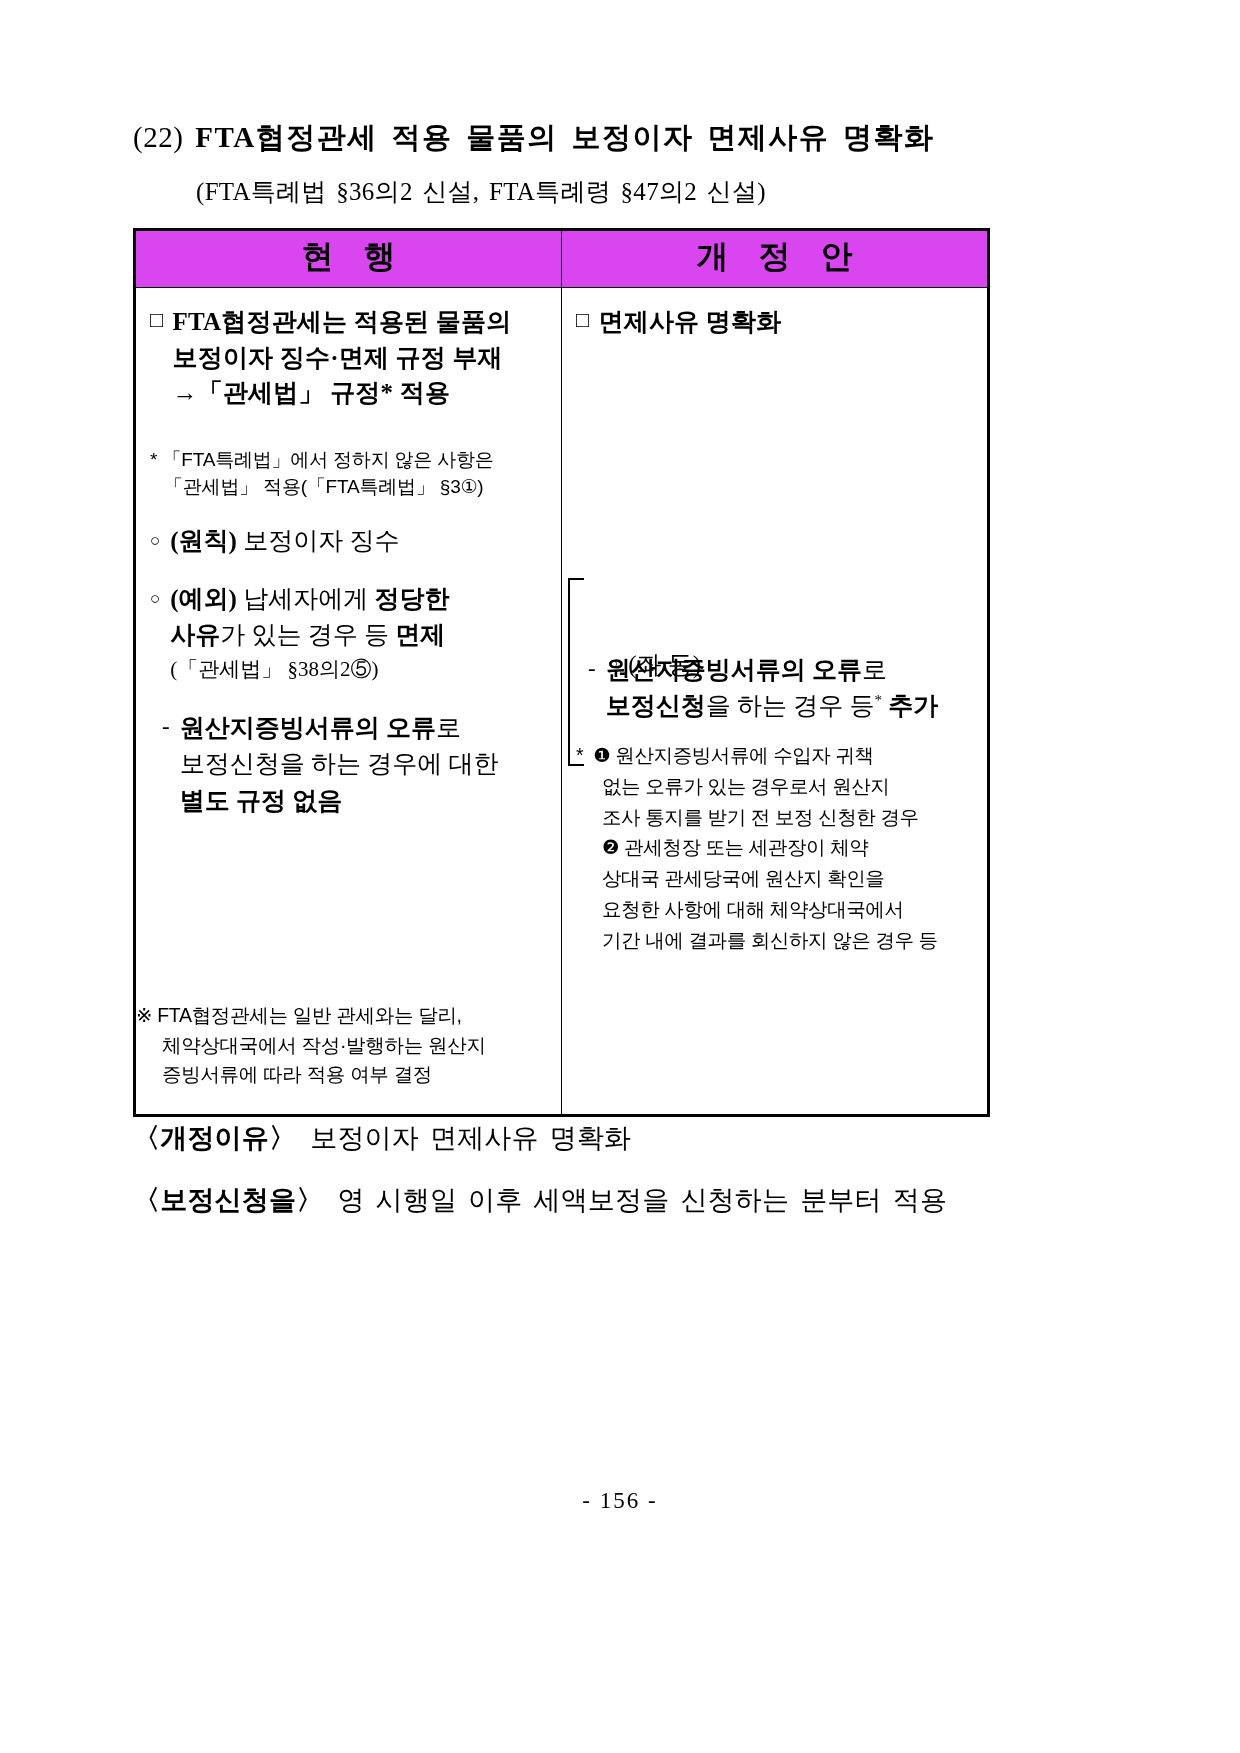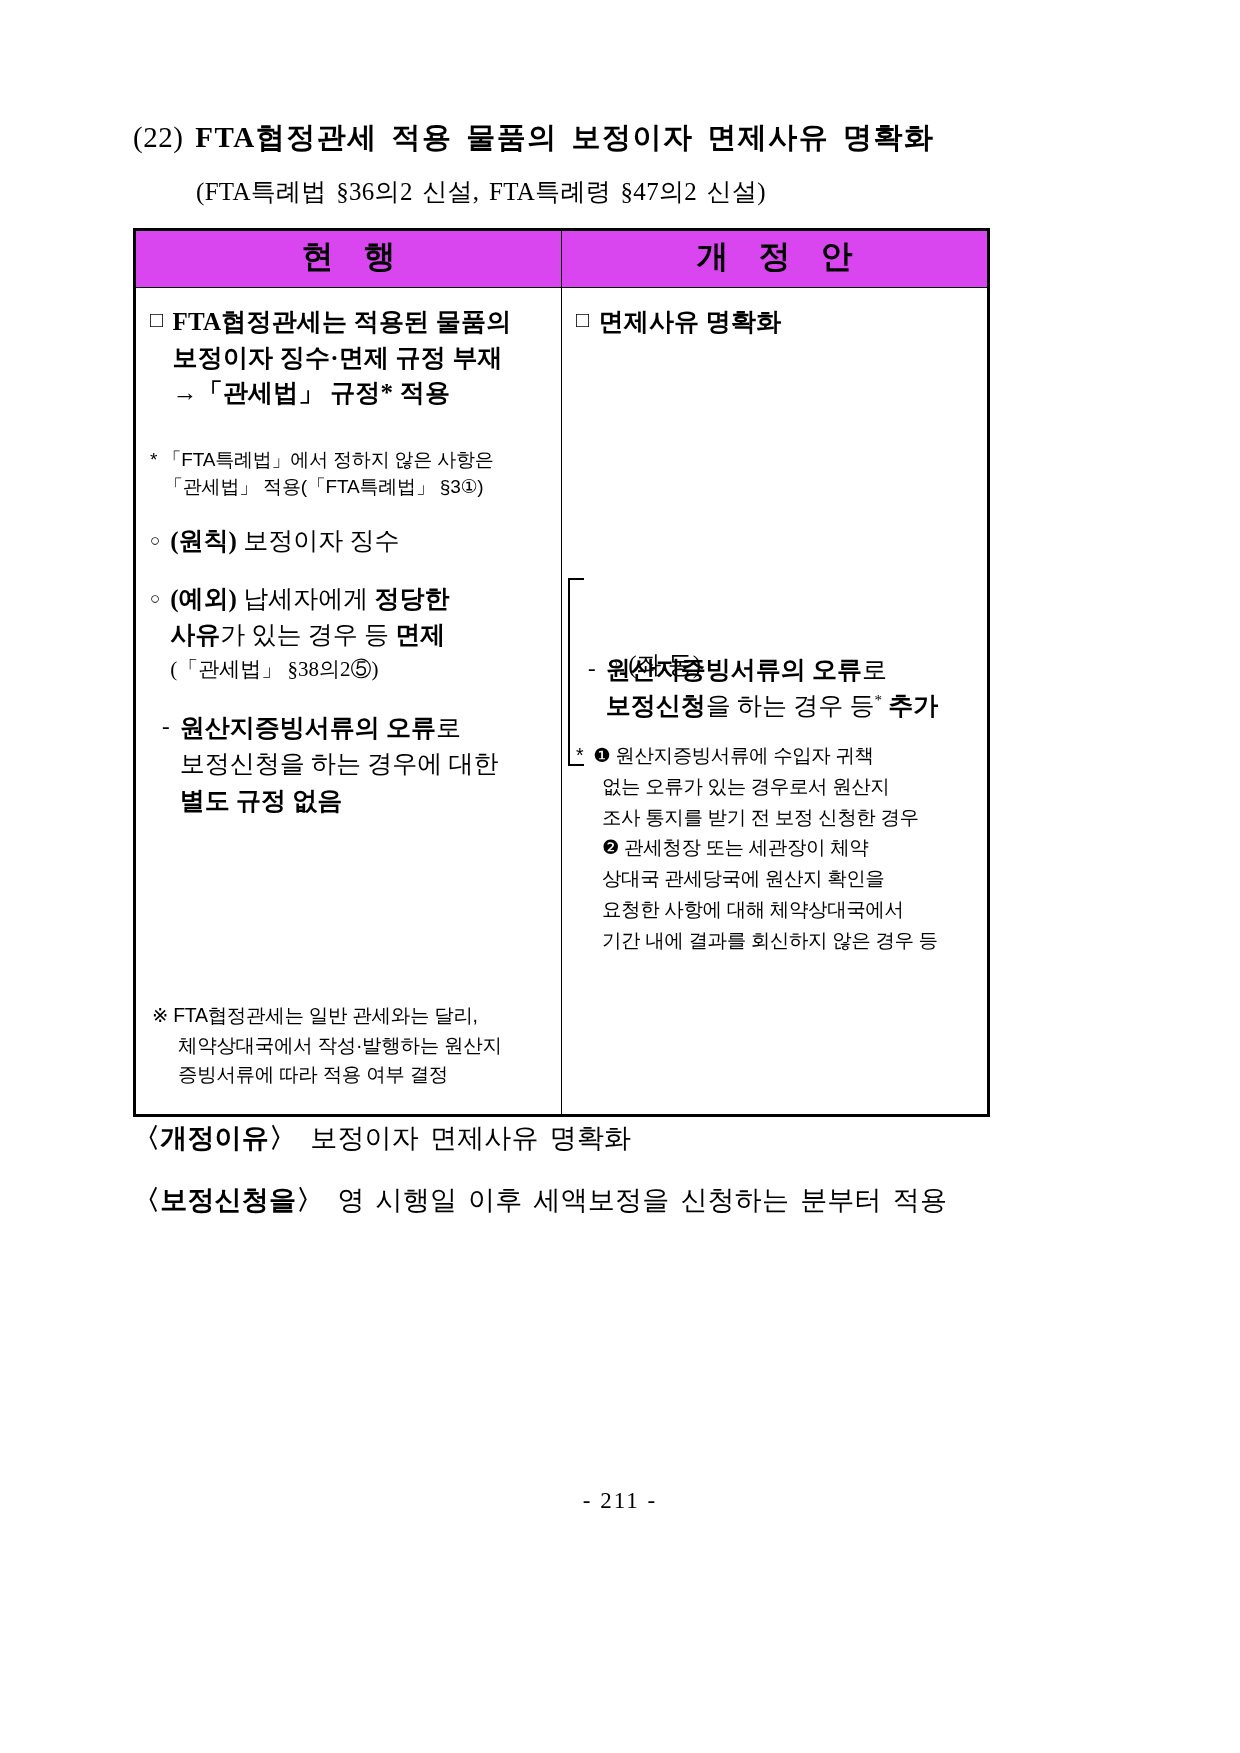--- a/index.html
+++ b/index.html
@@ -171,21 +171,21 @@
     font-size: 21px;
     letter-spacing: 0;
   }
 
   .bottom-note {
     font-family: "Liberation Sans", "DejaVu Sans", sans-serif;
     font-size: 19.5px;
     line-height: 1.52;
     letter-spacing: -0.3px;
     position: absolute;
-    left: 16px;
+    left: 0;
     right: 14px;
     bottom: 24px;
   }
   .bottom-note .l { display: block; white-space: nowrap; }
   .bottom-note.hang { padding-left: 26px; }
   .bottom-note.hang .l.first { margin-left: -26px; }
 
   .detail-note {
     font-family: "Liberation Sans", "DejaVu Sans", sans-serif;
     font-size: 19.5px;
@@ -374,15 +374,15 @@
     <div class="kv-row">
       <span class="kv-key">〈개정이유〉</span>
       <span class="kv-val">보정이자 면제사유 명확화</span>
     </div>
     <div class="kv-row">
       <span class="kv-key">〈보정신청을〉</span>
       <span class="kv-val">영 시행일 이후 세액보정을 신청하는 분부터 적용</span>
     </div>
   </div>
 
-  <div class="page-number">- 211 -</div>
+  <div class="page-number">- 156 -</div>
 
 </div>
 
 </body></html>

